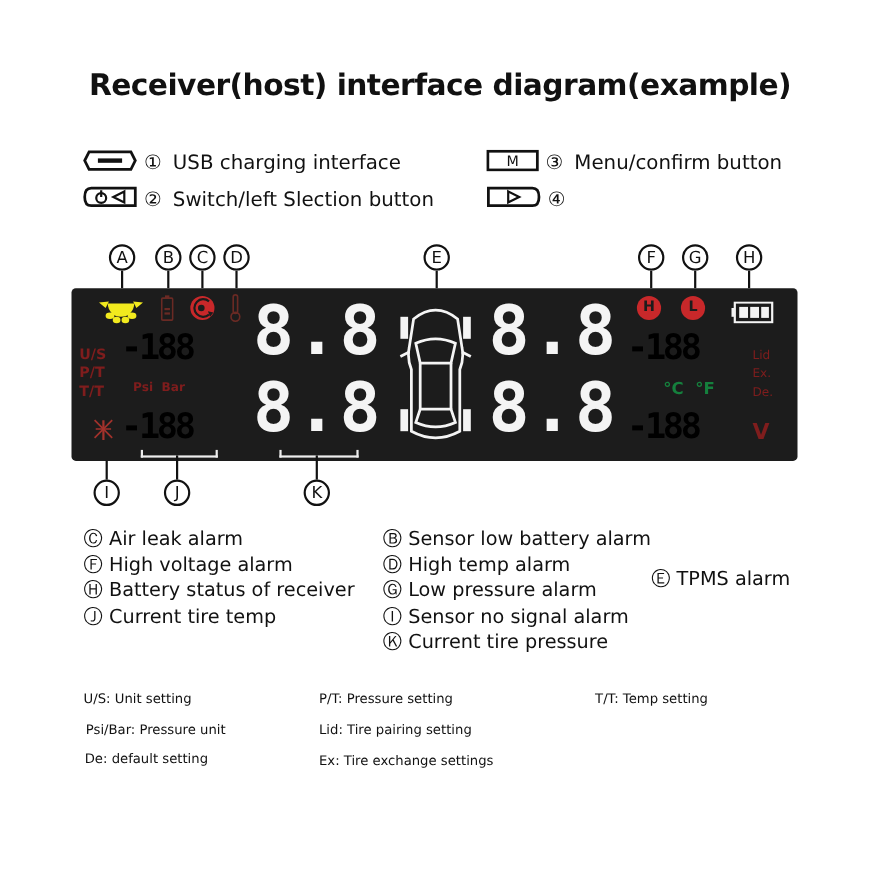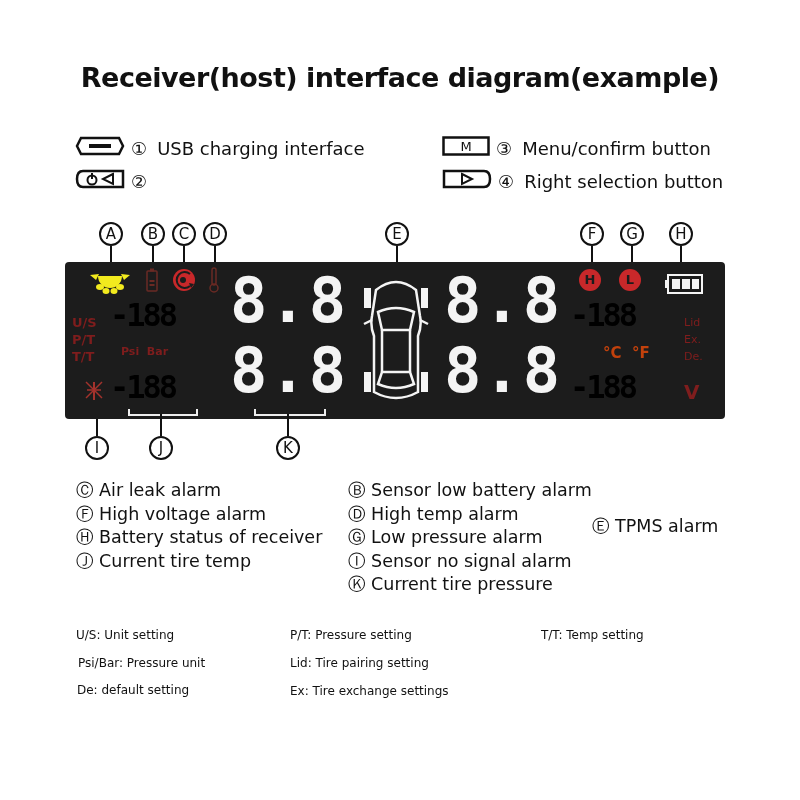--- a/index.html
+++ b/index.html
@@ -39,40 +39,40 @@
 <div class="abs btnrow" style="left:75px; top:169px;">
   <span>
     <svg width="50" height="20" viewBox="0 0 50 20">
         <path d="M8 2 H48 V18 H8 Q2 18 2 10 Q2 2 8 2 Z" fill="none" stroke="#111" stroke-width="2.5"></path>
         <circle cx="17" cy="11" r="4.5" fill="none" stroke="#111" stroke-width="2"></circle>
         <line x1="17" y1="4" x2="17" y2="10" stroke="#111" stroke-width="2"></line>
         <path d="M38 5 L28 10 L38 15 Z" fill="none" stroke="#111" stroke-width="2"></path>
       </svg>
   </span>
   <span class="circnum">②</span>
+  <span style="margin-left:4px;">Switch/left Slection button</span>
 </div>
 <div class="abs btnrow" style="left:442px; top:136px;">
   <span>
     <svg width="48" height="20" viewBox="0 0 48 20">
         <rect x="1.5" y="1.5" width="45" height="17" fill="none" stroke="#111" stroke-width="2.5"></rect>
         <text x="24" y="15" font-size="13" text-anchor="middle" font-family="DejaVu Sans, sans-serif" fill="#111">M</text>
       </svg>
   </span>
   <span class="circnum">③</span>
   <span style="margin-left:4px;">Menu/confirm button</span>
 </div>
 <div class="abs btnrow" style="left:442px; top:169px;">
   <span>
     <svg width="50" height="20" viewBox="0 0 50 20">
         <path d="M2 2 H42 Q48 2 48 10 Q48 18 42 18 H2 Z" fill="none" stroke="#111" stroke-width="2.5"></path>
         <path d="M20 5 L30 10 L20 15 Z" fill="none" stroke="#111" stroke-width="2"></path>
       </svg>
   </span>
   <span class="circnum">④</span>
-  <span style="margin-left:4px;">Right selection button</span>
 </div>
 
 <div class="abs callout" style="left:99px; top:222px;">A</div>
 <div class="abs stem" style="left:110px; top:246px; height:16px;"></div>
 <div class="abs callout" style="left:141px; top:222px;">B</div>
 <div class="abs stem" style="left:152px; top:246px; height:16px;"></div>
 <div class="abs callout" style="left:172px; top:222px;">C</div>
 <div class="abs stem" style="left:183px; top:246px; height:16px;"></div>
 <div class="abs callout" style="left:203px; top:222px;">D</div>
 <div class="abs stem" style="left:214px; top:246px; height:16px;"></div>
@@ -172,21 +172,21 @@
   <svg width="40" height="20" viewBox="0 0 40 20">
       <rect x="4" y="1" width="34" height="18" fill="none" stroke="#f4f4f4" stroke-width="2"></rect>
       <rect x="1" y="6" width="3" height="8" fill="#f4f4f4"></rect>
       <rect x="8" y="5" width="8" height="10" fill="#f4f4f4"></rect>
       <rect x="18" y="5" width="8" height="10" fill="#f4f4f4"></rect>
       <rect x="28" y="5" width="7" height="10" fill="#f4f4f4"></rect>
     </svg>
 </div>
 
 <div class="abs ytxt" style="left:570px; top:296px; font-size:32px; letter-spacing:-3px;">-188</div>
-<div class="abs wtxt" style="left:603px; top:344px; font-size:15px; color:#c2410c; white-space:pre;">°C  °F</div>
+<div class="abs wtxt" style="left:603px; top:344px; font-size:15px; color:#15803d; white-space:pre;">°C  °F</div>
 <div class="abs ytxt" style="left:570px; top:368px; font-size:32px; letter-spacing:-3px;">-188</div>
 
 <div class="abs wtxt" style="left:684px; top:314px; font-size:11px; line-height:17px; font-weight:normal;">
   <div>Lid</div>
   <div>Ex.</div>
   <div>De.</div>
 </div>
 <div class="abs wtxt" style="left:684px; top:380px; font-size:20px;">V</div>
 
 <div class="abs stem" style="left:96px; top:419px; height:17px;"></div>

